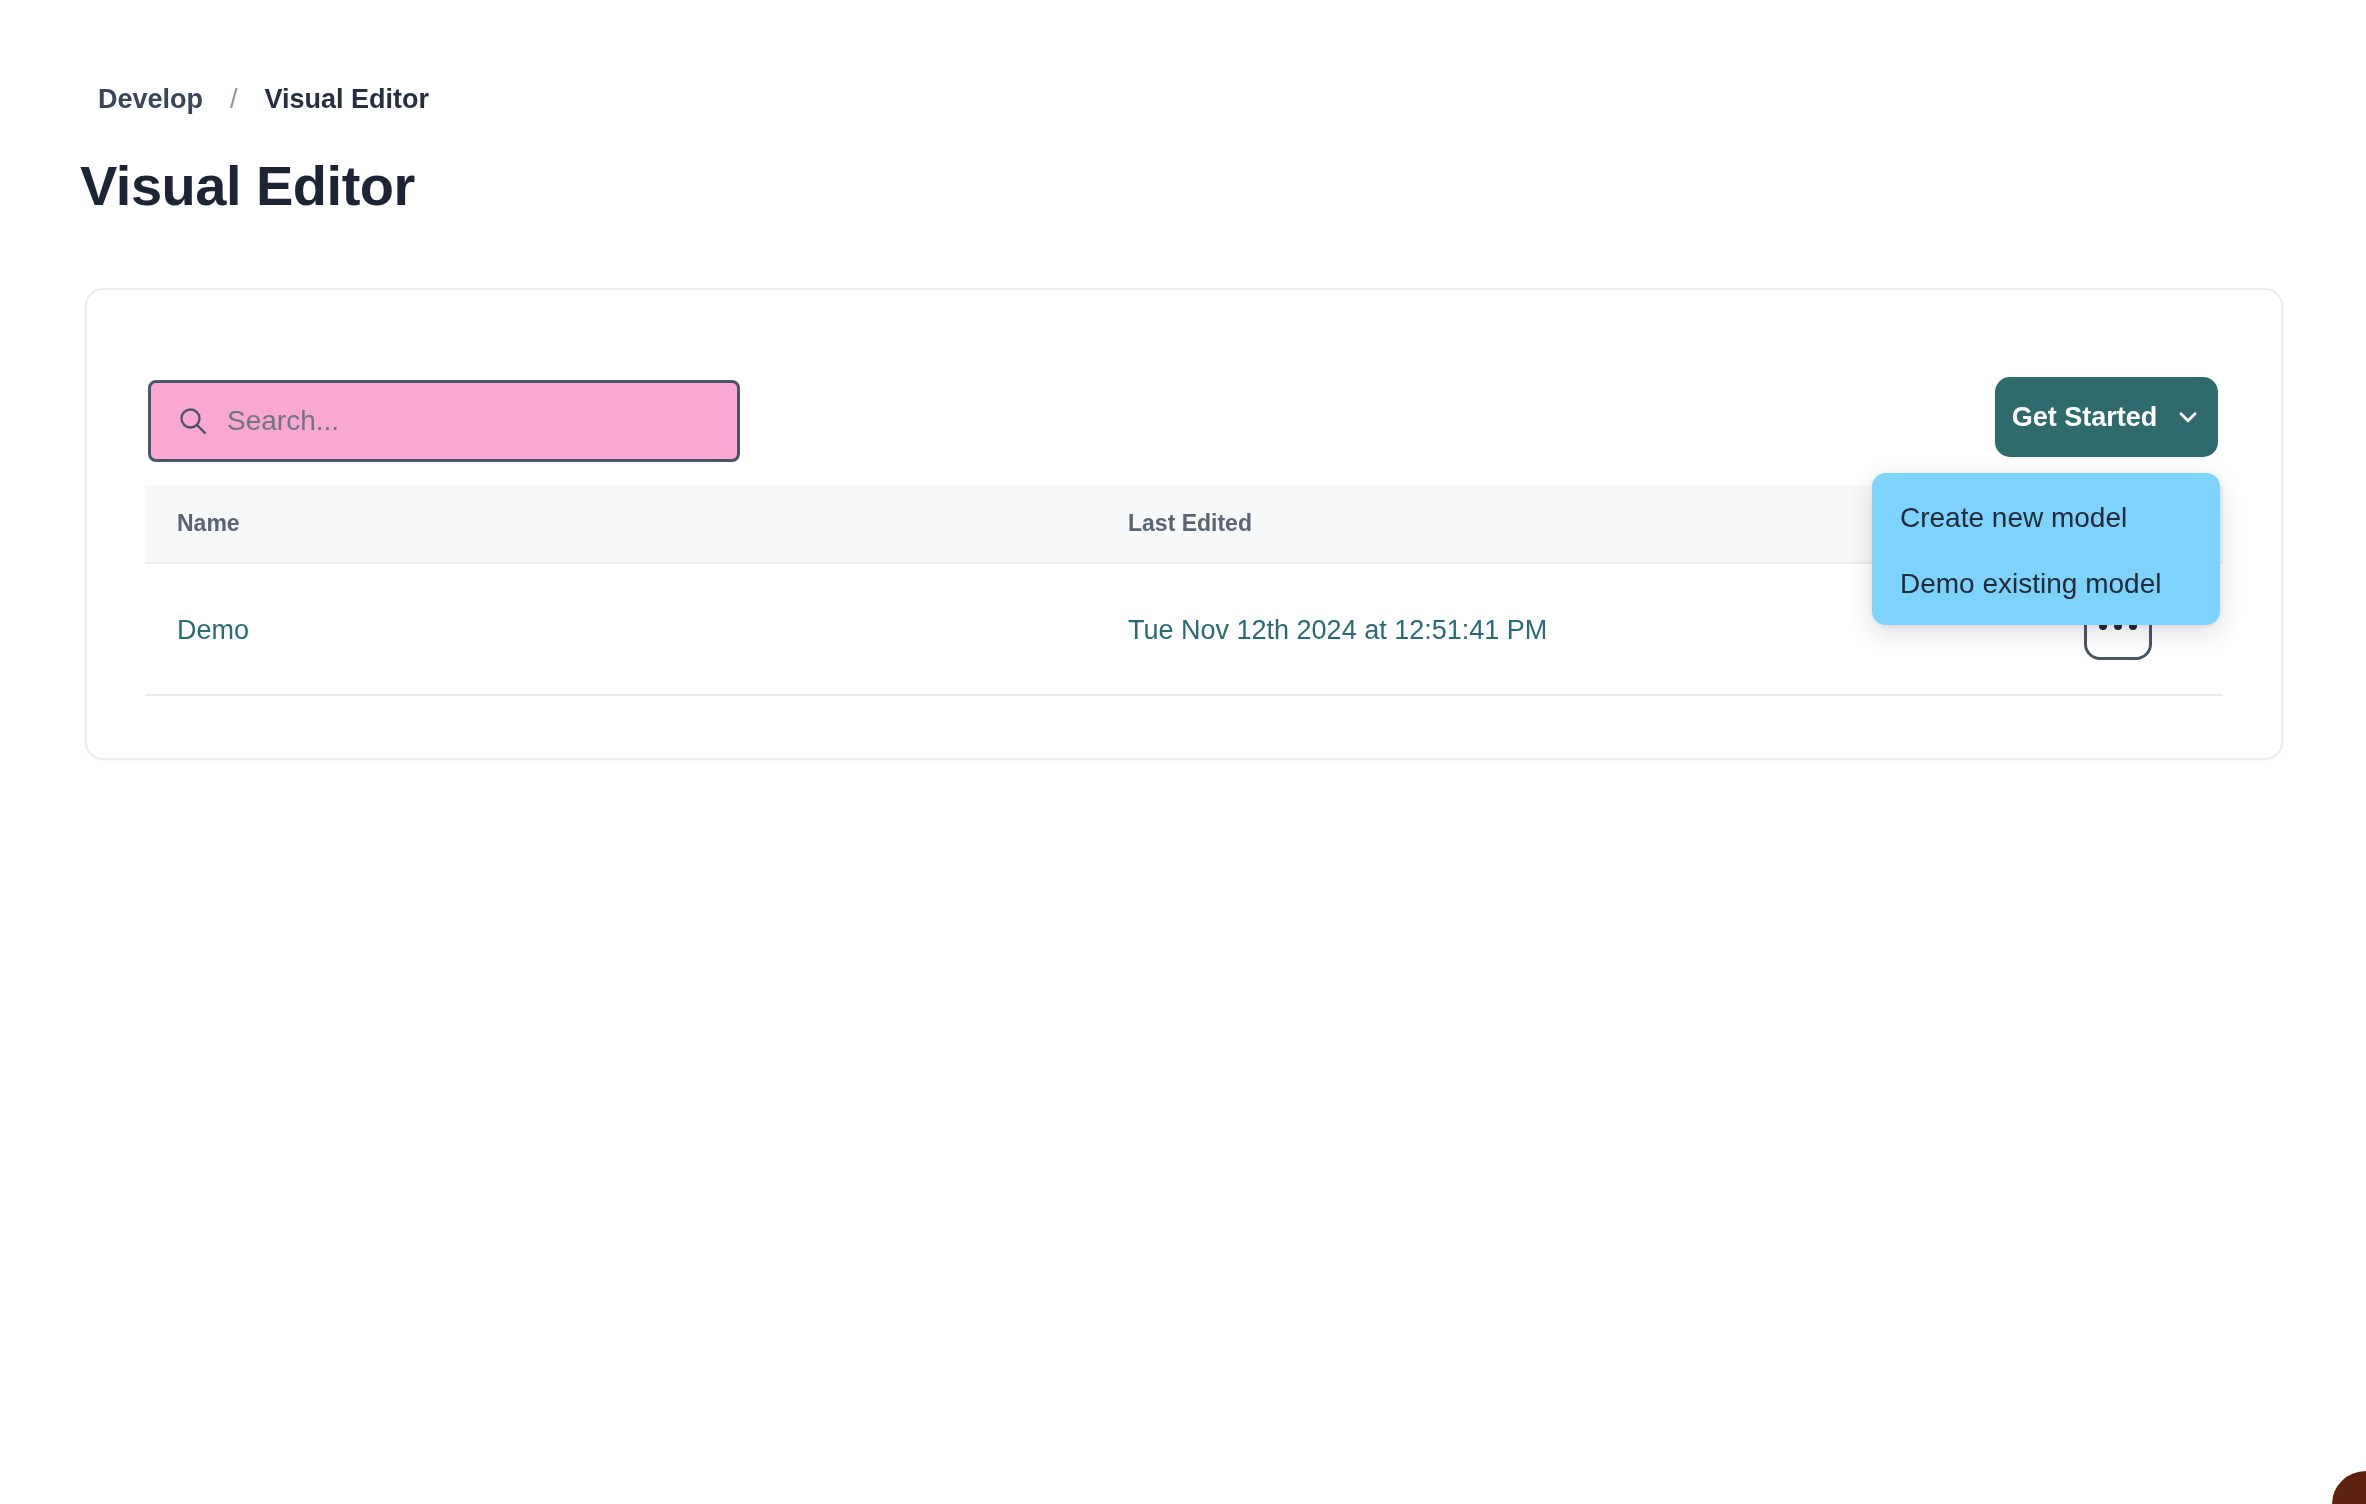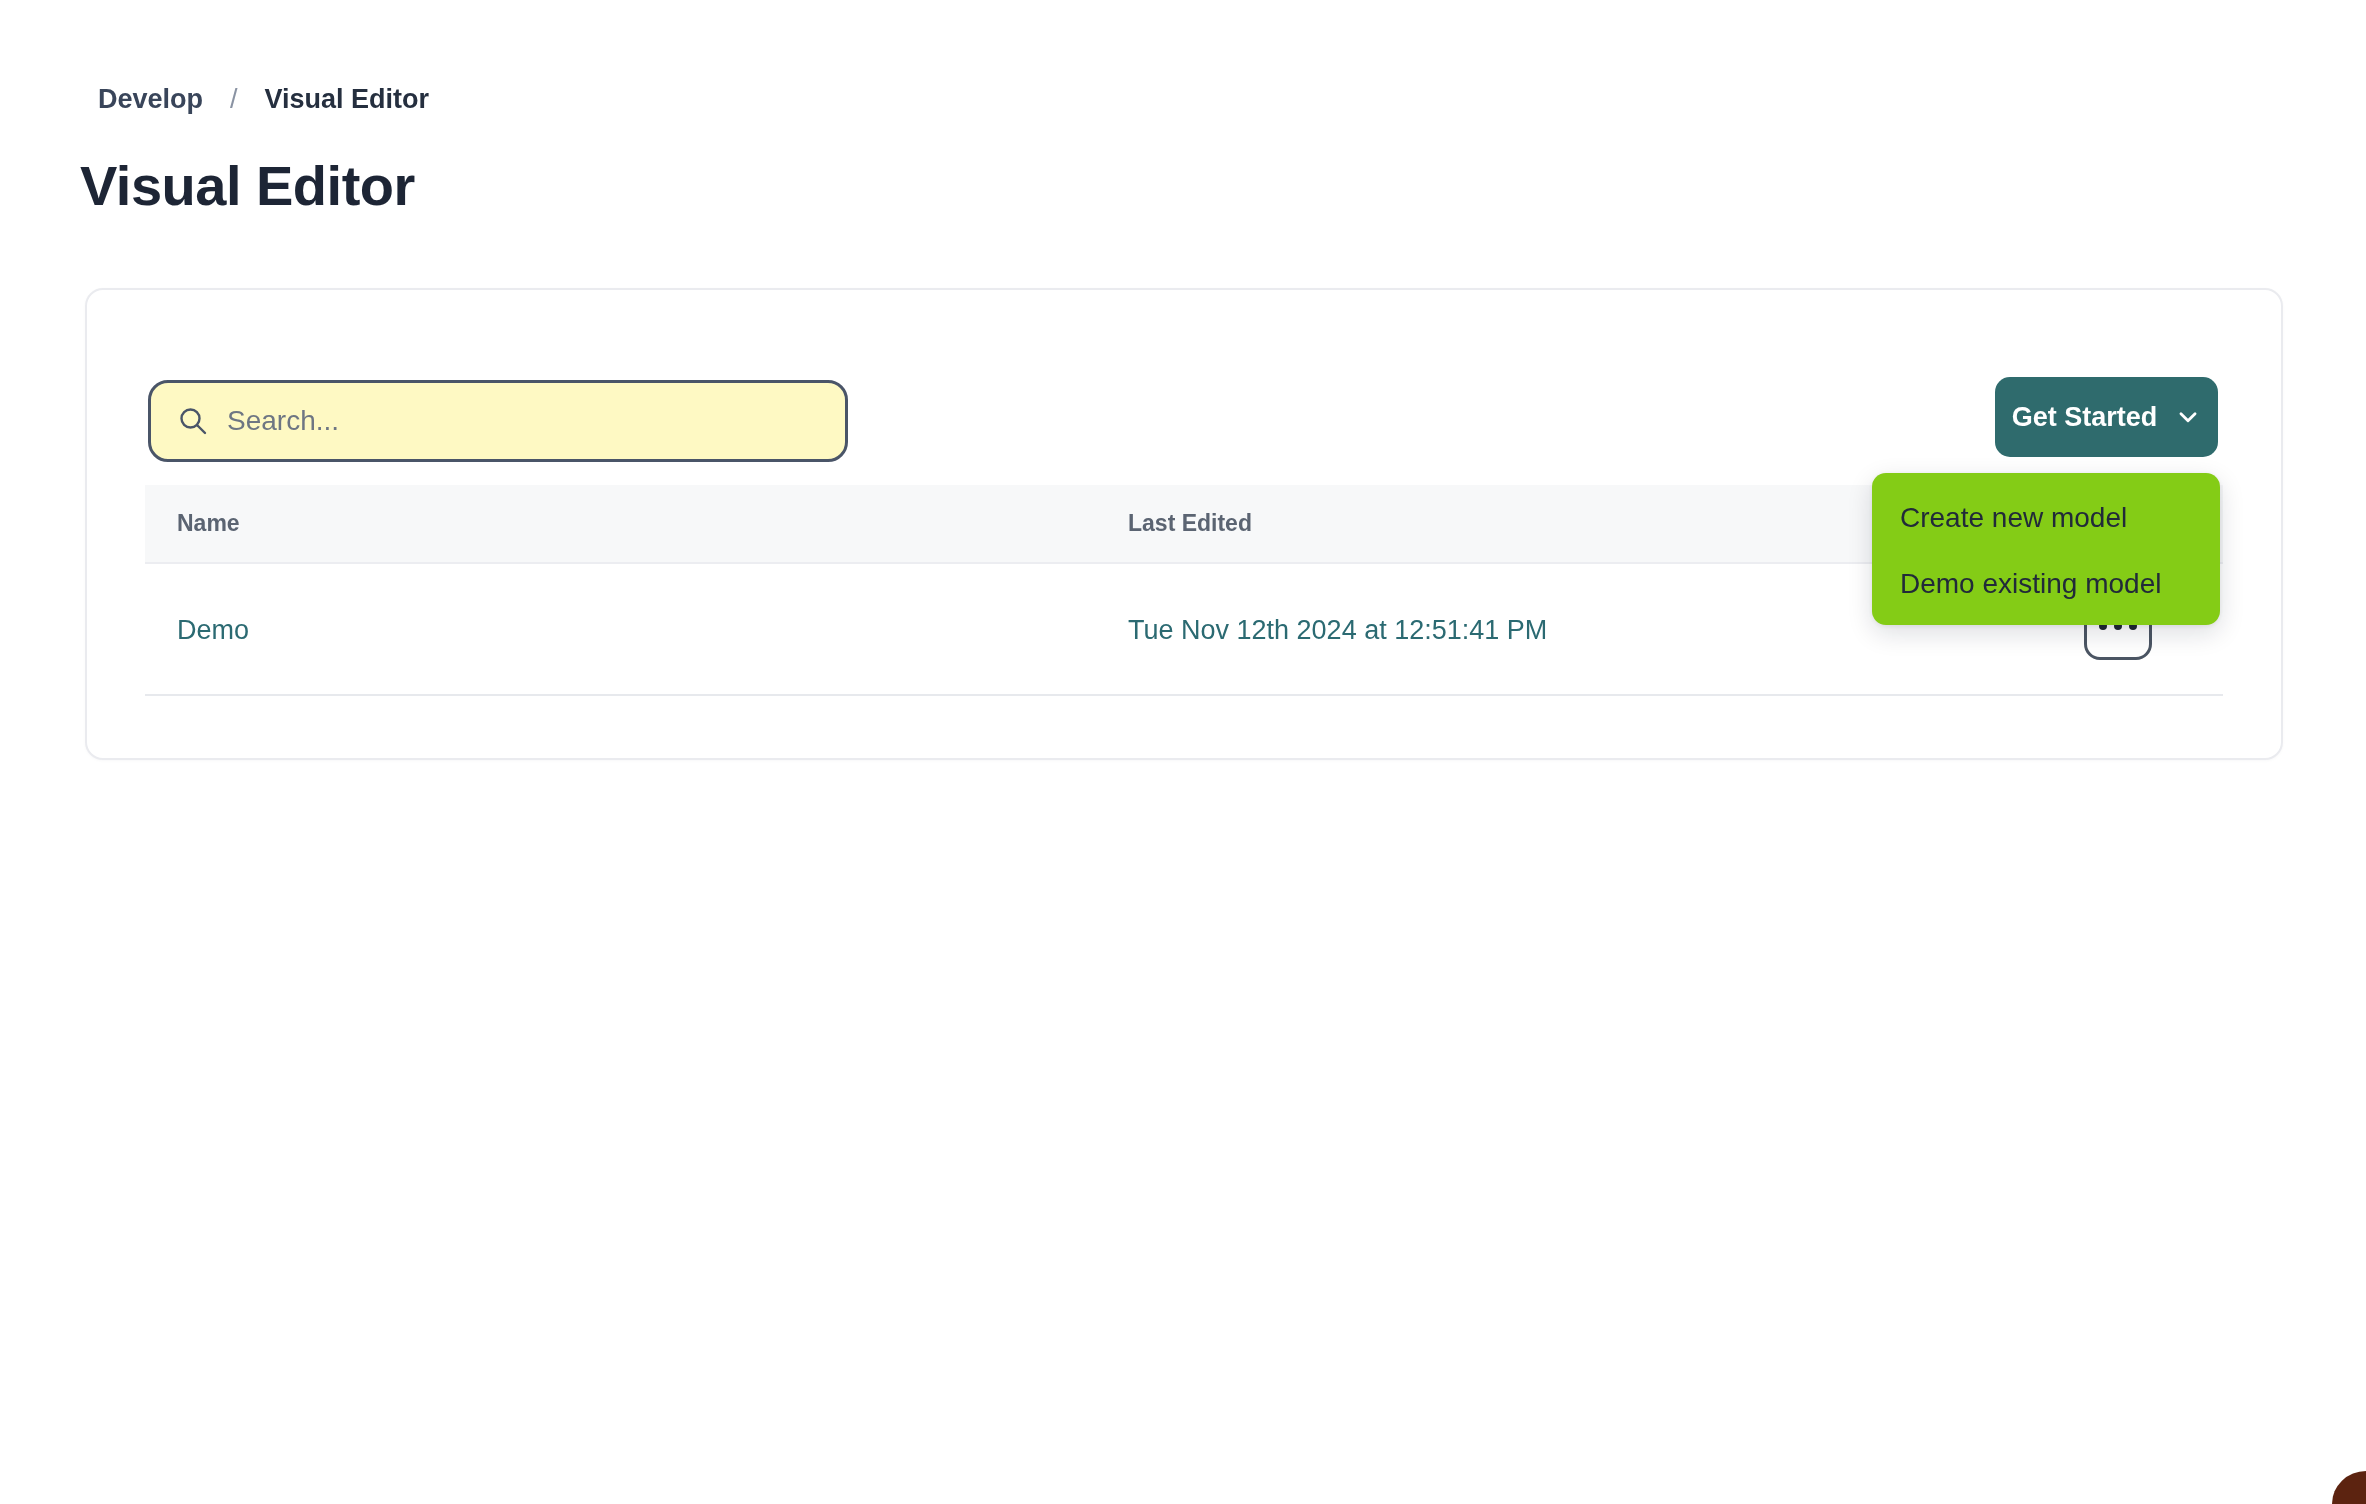--- a/index.html
+++ b/index.html
@@ -33,22 +33,22 @@
 
   
   .card{
     position:absolute;left:85px;top:288px;width:2198px;height:472px;
     background:#fff;border:2px solid #eaebef;border-radius:18px;
     box-shadow:0 1px 3px rgba(20,30,50,0.03);
   }
 
   
   .search-box{
-    position:absolute;left:61px;top:90px;width:700px;height:82px;
-    border:3px solid #4a5568;border-radius:20px;background:#fef9c3;
+    position:absolute;left:61px;top:90px;width:592px;height:82px;
+    border:3px solid #4a5568;border-radius:8px;background:#f9a8d4;
     display:flex;align-items:center;padding:0 24px 0 26px;gap:18px;
   }
   .search-box svg{flex:0 0 auto;display:block;}
   .search-box input{
     flex:1 1 auto;border:none;outline:none;background:transparent;
     font-family:"Liberation Sans", sans-serif;
     font-size:28px;color:#374151;min-width:0;
   }
   .search-box input::placeholder{color:#6e7683;opacity:1;}
 
@@ -91,21 +91,21 @@
     background:#fff;border:3px solid #4b5563;border-radius:16px;cursor:pointer;
     display:flex;align-items:center;justify-content:center;
     z-index:1;
   }
   .ellipsis-icon{display:flex;gap:7px;align-items:center;}
   .ellipsis-icon i{width:8px;height:8px;border-radius:50%;background:#1f2733;display:block;}
 
   
   .dropdown-menu{
     position:absolute;left:1785px;top:183px;width:348px;height:152px;
-    background:#84cc16;border-radius:14px;z-index:5;
+    background:#7dd3fc;border-radius:14px;z-index:5;
     box-shadow:0 8px 26px rgba(15,23,42,0.14), 0 1px 4px rgba(15,23,42,0.07);
     padding:12px 0 8px 0;
     display:flex;flex-direction:column;
   }
   .dropdown-item{
     height:66px;display:flex;align-items:center;padding:0 28px;
     font-size:28px;color:#212a39;cursor:pointer;white-space:nowrap;
   }
 
   

